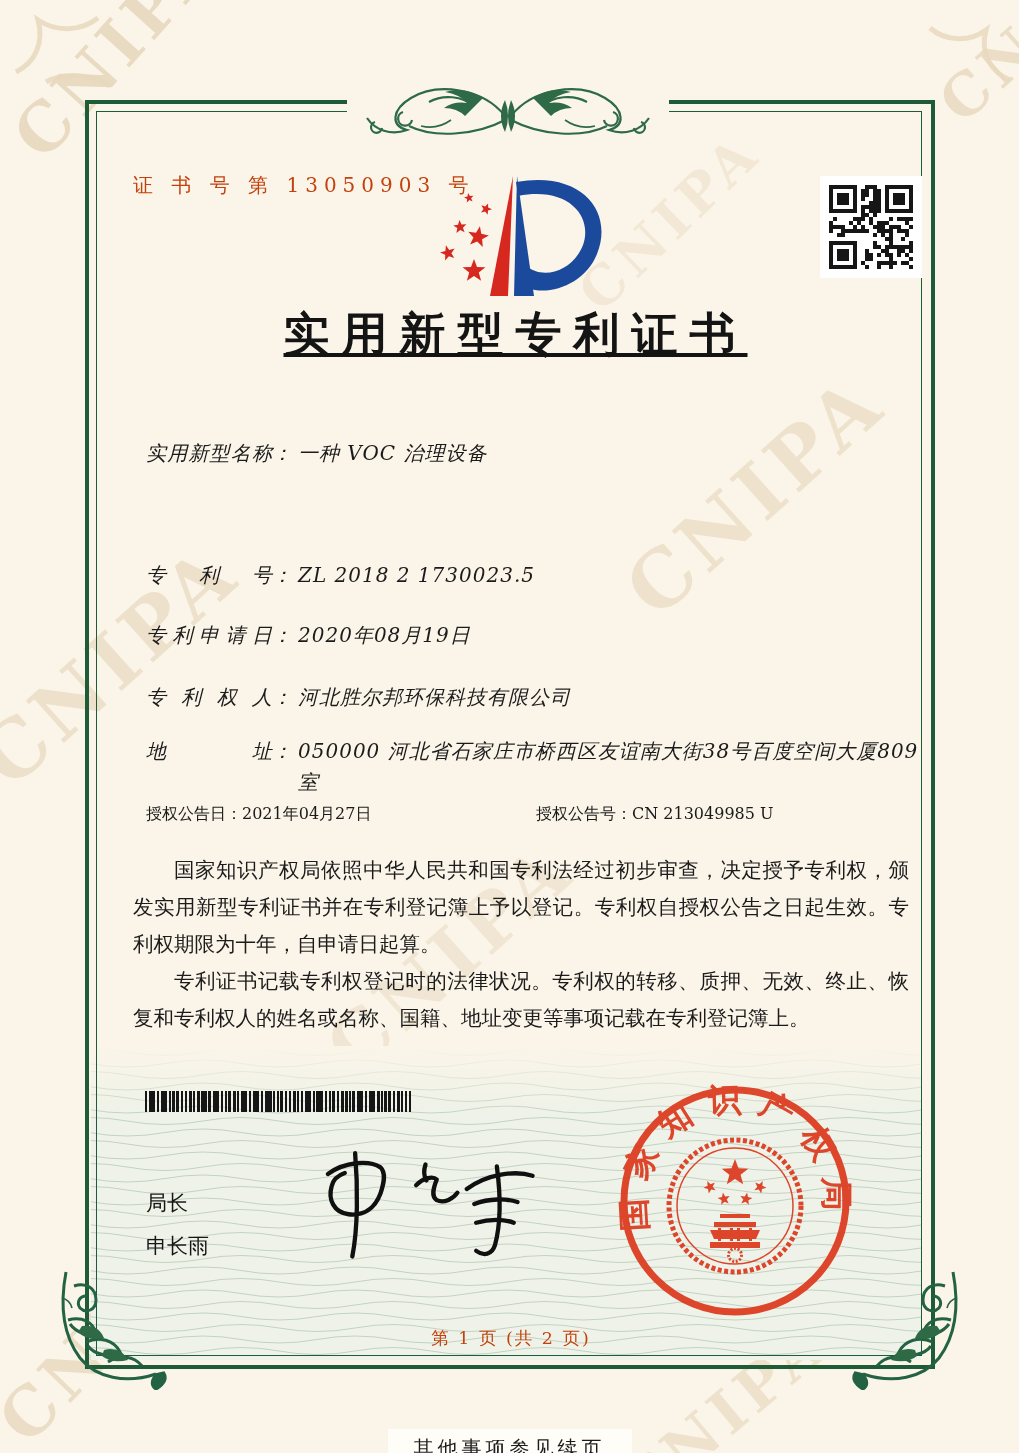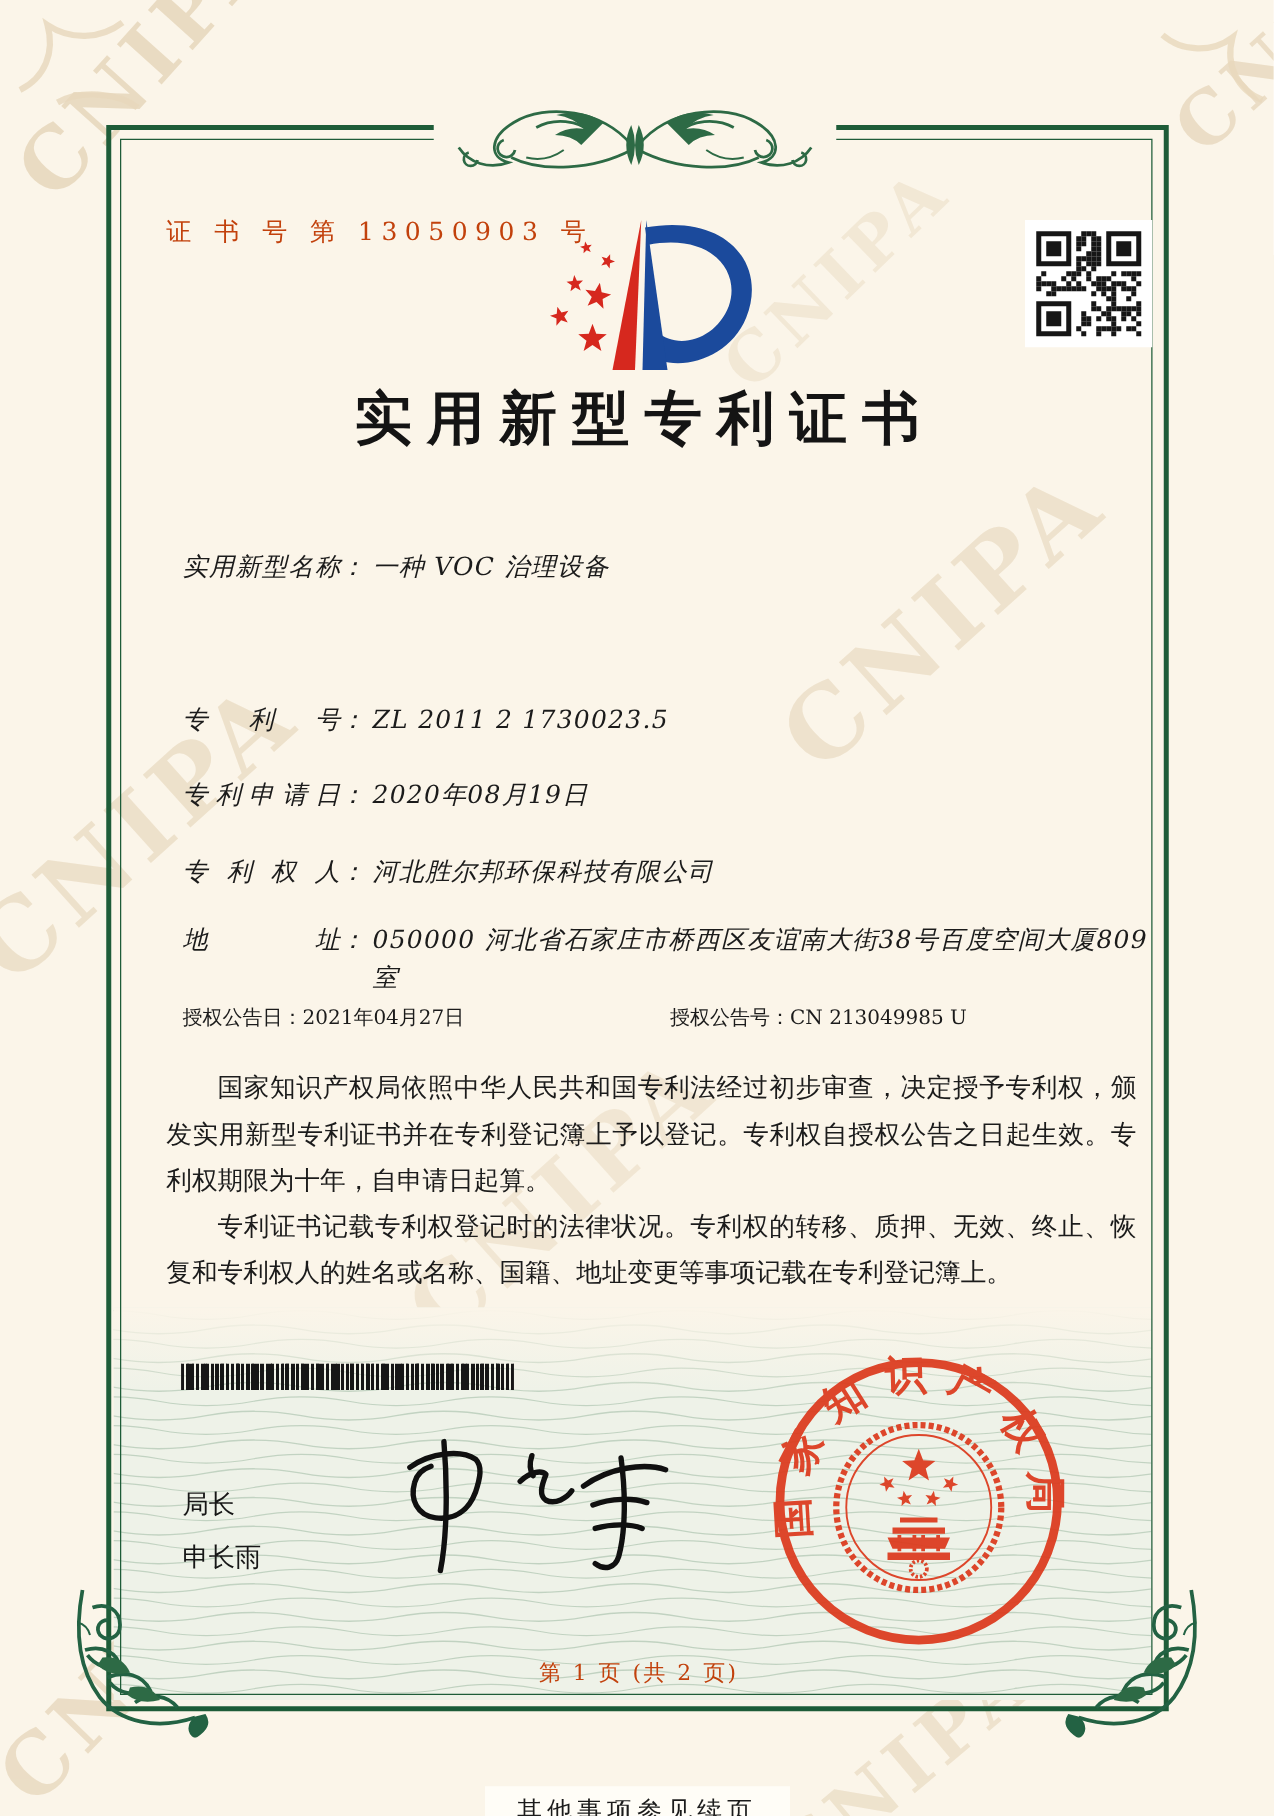--- a/index.html
+++ b/index.html
@@ -5,21 +5,21 @@
   html,body{margin:0;padding:0;}
   body{width:1019px;height:1453px;font-family:"DejaVu Serif","Liberation Serif",serif;}
   .page{position:relative;width:1019px;height:1453px;background:#fbf5e9;overflow:hidden;}
   .wm{position:absolute;font-weight:bold;color:#dcc7a4;font-family:"DejaVu Serif",serif;
       letter-spacing:6px;pointer-events:none;white-space:nowrap;}
   
   .frame-outer{position:absolute;left:85px;top:100px;width:842px;height:1261px;border:4px solid #1e5c38;}
   .frame-inner{position:absolute;left:96px;top:111px;width:824px;height:1243px;border:1px solid #1e5c38;}
   .cert-no{position:absolute;left:133px;top:172px;font-size:20px;letter-spacing:6px;color:#c2410c;}
   .title{position:absolute;left:0;top:304px;width:1019px;text-align:center;font-size:46px;
-         font-weight:700;letter-spacing:12px;color:#141414;text-indent:12px;}
+         font-weight:700;letter-spacing:12px;color:#141414;text-indent:12px;text-decoration:underline;}
   .frow{position:absolute;left:146px;font-size:20px;color:#1b1b1b;line-height:31px;font-style:italic;}
   .flabel{display:inline-block;width:126px;text-align:justify;text-align-last:justify;vertical-align:top;}
   .fcolon{display:inline-block;vertical-align:top;margin-right:6px;}
   .fvalue{display:inline-block;max-width:625px;vertical-align:top;letter-spacing:1px;}
   .gpair{position:absolute;font-size:16px;color:#1b1b1b;}
   .para{position:absolute;left:133px;width:776px;font-size:20.5px;line-height:37px;color:#1b1b1b;
         text-indent:2em;text-align:justify;font-family:"DejaVu Serif",serif;}
   .guilloche-bg{position:absolute;left:91px;top:1046px;width:830px;height:314px;background:#eef2e8;}
   .guilloche-fade{position:absolute;left:91px;top:1046px;width:830px;height:70px;
         background:linear-gradient(#fbf5e9,rgba(251,245,233,0));}
@@ -290,21 +290,21 @@
         <rect x="80" y="80" width="4" height="4"></rect>
       </g>
   </svg>
 
   <div class="title">实用新型专利证书</div>
 
   <div class="frow" style="top:438px;">
     <span class="flabel">实用新型名称</span><span class="fcolon">：</span><span class="fvalue">一种 VOC 治理设备</span>
   </div>
   <div class="frow" style="top:560px;">
-    <span class="flabel">专利号</span><span class="fcolon">：</span><span class="fvalue">ZL 2011 2 1730023.5</span>
+    <span class="flabel">专利号</span><span class="fcolon">：</span><span class="fvalue">ZL 2018 2 1730023.5</span>
   </div>
   <div class="frow" style="top:620px;">
     <span class="flabel">专利申请日</span><span class="fcolon">：</span><span class="fvalue">2020年08月19日</span>
   </div>
   <div class="frow" style="top:682px;">
     <span class="flabel">专利权人</span><span class="fcolon">：</span><span class="fvalue">河北胜尔邦环保科技有限公司</span>
   </div>
   <div class="frow" style="top:736px;">
     <span class="flabel">地址</span><span class="fcolon">：</span><span class="fvalue">050000 河北省石家庄市桥西区友谊南大街38号百度空间大厦809室</span>
   </div>

